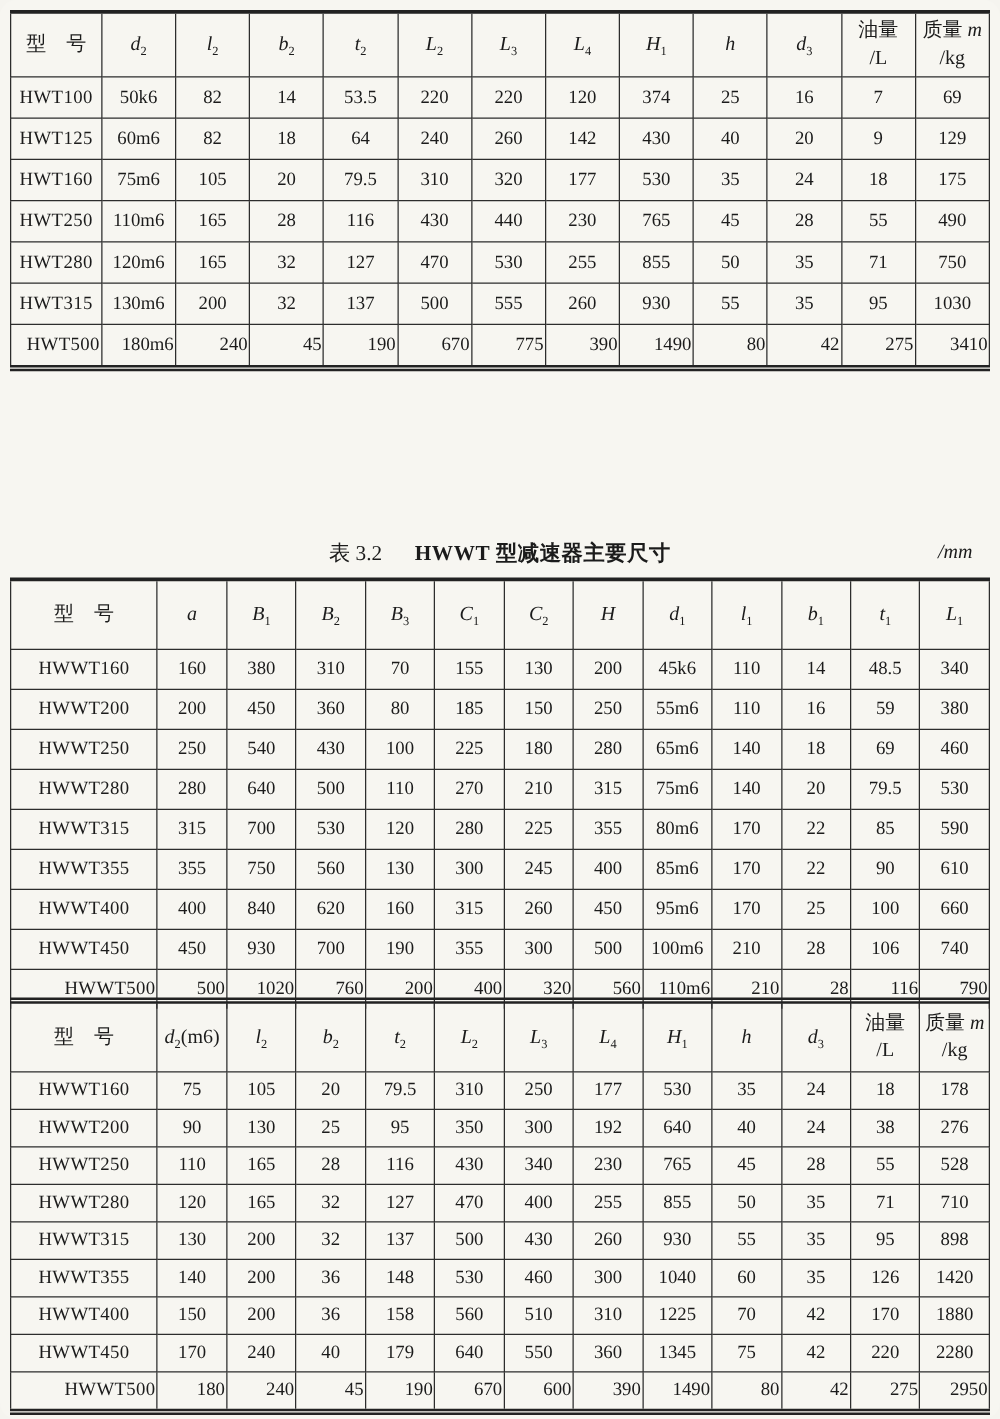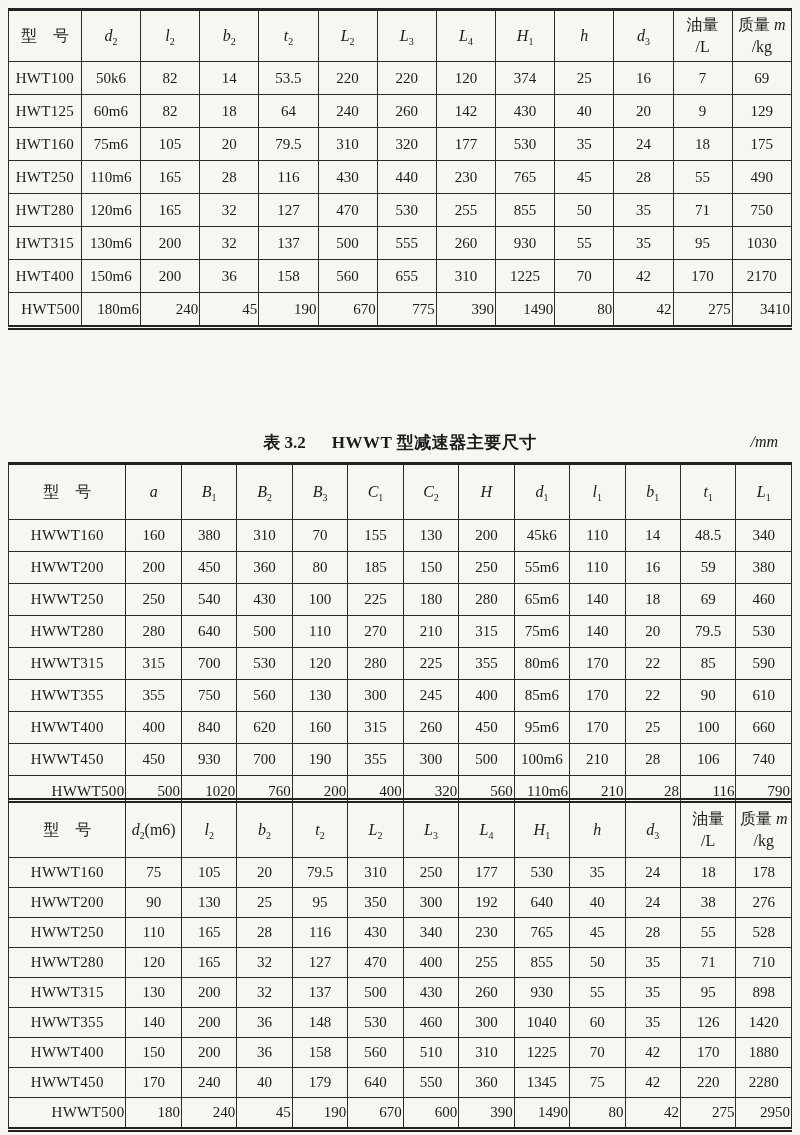--- a/index.html
+++ b/index.html
@@ -43,21 +43,21 @@
   .t1 col.c-first { width: 9.3%; }
   .t1 col.c-std  { width: 7.5583%; }
 
   
   .caption {
     position: absolute;
     top: 426px; left: 8px; right: 8px; height: 32px;
     display: flex; align-items: center; justify-content: center;
     font-size: 17px;
   }
-  .caption .cap-num { margin-right: 26px; font-weight: bold; }
+  .caption .cap-num { margin-right: 26px; font-weight: normal; }
   .caption .cap-title { font-weight: bold; letter-spacing: 0.5px; }
   .caption .cap-unit {
     position: absolute; right: 14px; top: 50%;
     transform: translateY(-50%);
     font-size: 16px; font-weight: normal; font-style: italic;
   }
 
   
   .t2 { top: 462px; border-top: 3px solid #222; }
   .t2 thead th { height: 54px; font-size: 16px; }
@@ -201,35 +201,20 @@
             <td class="value-cell">500</td>
             <td class="value-cell">555</td>
             <td class="value-cell">260</td>
             <td class="value-cell">930</td>
             <td class="value-cell">55</td>
             <td class="value-cell">35</td>
             <td class="value-cell">95</td>
             <td class="value-cell">1030</td>
           </tr>
           <tr>
-            <td class="model-cell">HWT400</td>
-            <td class="value-cell">150m6</td>
-            <td class="value-cell">200</td>
-            <td class="value-cell">36</td>
-            <td class="value-cell">158</td>
-            <td class="value-cell">560</td>
-            <td class="value-cell">655</td>
-            <td class="value-cell">310</td>
-            <td class="value-cell">1225</td>
-            <td class="value-cell">70</td>
-            <td class="value-cell">42</td>
-            <td class="value-cell">170</td>
-            <td class="value-cell">2170</td>
-          </tr>
-          <tr>
             <td class="model-cell">HWT500</td>
             <td class="value-cell">180m6</td>
             <td class="value-cell">240</td>
             <td class="value-cell">45</td>
             <td class="value-cell">190</td>
             <td class="value-cell">670</td>
             <td class="value-cell">775</td>
             <td class="value-cell">390</td>
             <td class="value-cell">1490</td>
             <td class="value-cell">80</td>

